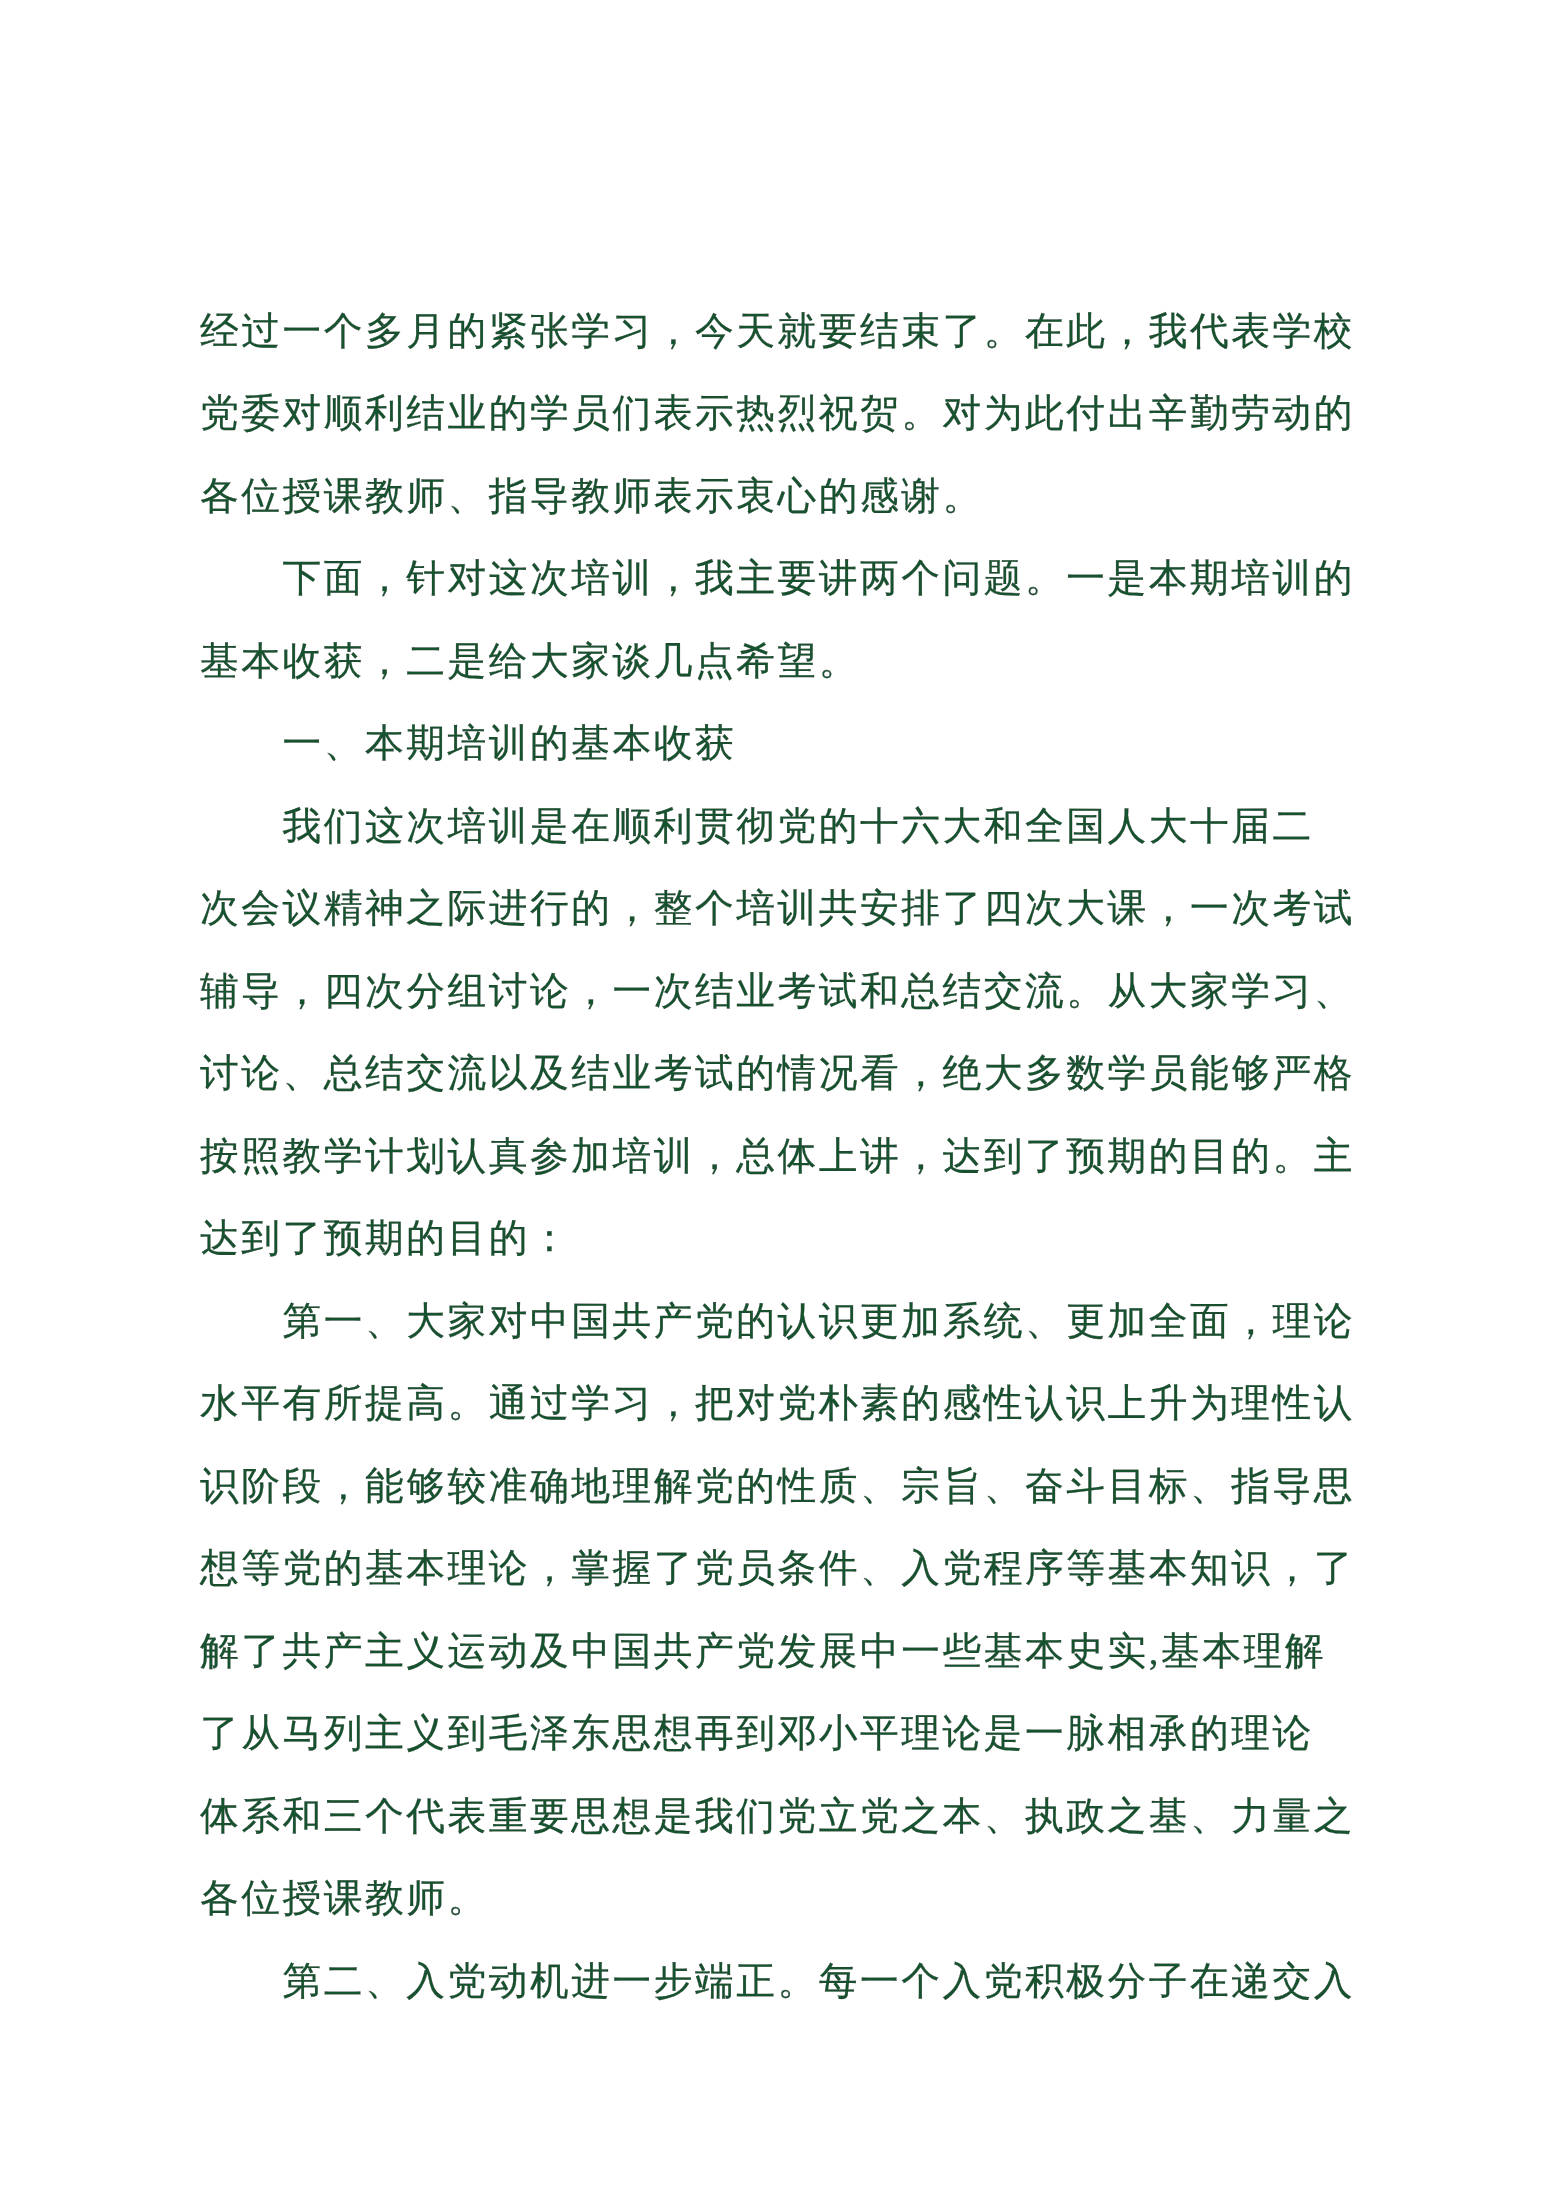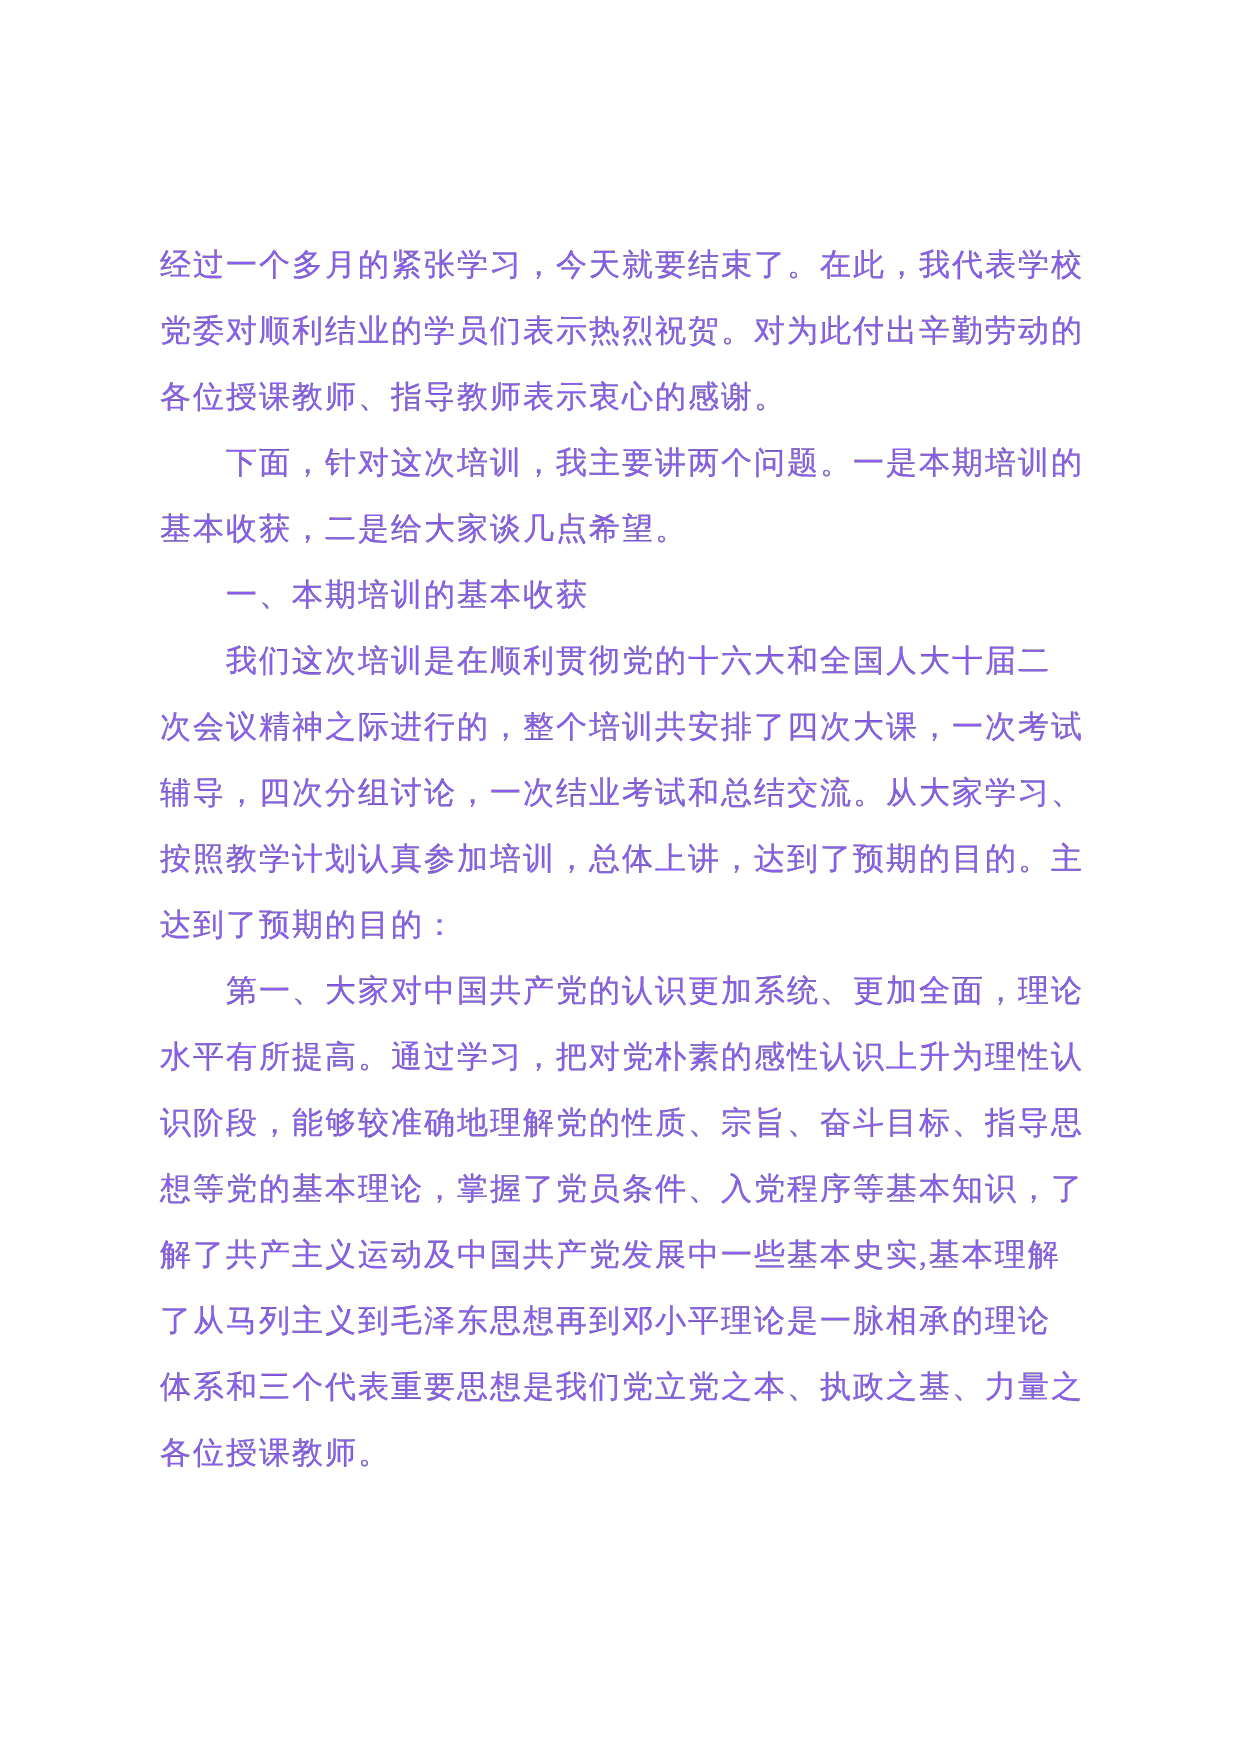--- a/index.html
+++ b/index.html
@@ -19,21 +19,21 @@
     position: absolute;
     left: 160px;
     top: 232px;
     width: 936px;
   }
   .line {
     height: 66px;
     line-height: 66px;
     font-size: 31px;
     letter-spacing: 2px;
-    color: #8b5cf6;
+    color: #14532d;
     white-space: nowrap;
     font-weight: 400;
     
     -webkit-text-stroke: 0.2px #3a3a3a;
   }
   .line.indent {
     padding-left: 66px;
   }
   .footer {
     position: absolute;
@@ -55,24 +55,26 @@
 
   <div class="line">经过一个多月的紧张学习，今天就要结束了。在此，我代表学校</div>
       <div class="line">党委对顺利结业的学员们表示热烈祝贺。对为此付出辛勤劳动的</div>
       <div class="line">各位授课教师、指导教师表示衷心的感谢。</div>
       <div class="line indent">下面，针对这次培训，我主要讲两个问题。一是本期培训的</div>
       <div class="line">基本收获，二是给大家谈几点希望。</div>
       <div class="line indent">一、本期培训的基本收获</div>
       <div class="line indent">我们这次培训是在顺利贯彻党的十六大和全国人大十届二</div>
       <div class="line">次会议精神之际进行的，整个培训共安排了四次大课，一次考试</div>
       <div class="line">辅导，四次分组讨论，一次结业考试和总结交流。从大家学习、</div>
+      <div class="line">讨论、总结交流以及结业考试的情况看，绝大多数学员能够严格</div>
       <div class="line">按照教学计划认真参加培训，总体上讲，达到了预期的目的。主</div>
       <div class="line">达到了预期的目的：</div>
       <div class="line indent">第一、大家对中国共产党的认识更加系统、更加全面，理论</div>
       <div class="line">水平有所提高。通过学习，把对党朴素的感性认识上升为理性认</div>
       <div class="line">识阶段，能够较准确地理解党的性质、宗旨、奋斗目标、指导思</div>
       <div class="line">想等党的基本理论，掌握了党员条件、入党程序等基本知识，了</div>
       <div class="line">解了共产主义运动及中国共产党发展中一些基本史实,基本理解</div>
       <div class="line">了从马列主义到毛泽东思想再到邓小平理论是一脉相承的理论</div>
       <div class="line">体系和三个代表重要思想是我们党立党之本、执政之基、力量之</div>
       <div class="line">各位授课教师。</div>
+      <div class="line indent">第二、入党动机进一步端正。每一个入党积极分子在递交入</div>
     </div>
 </div>
 
 </body></html>

